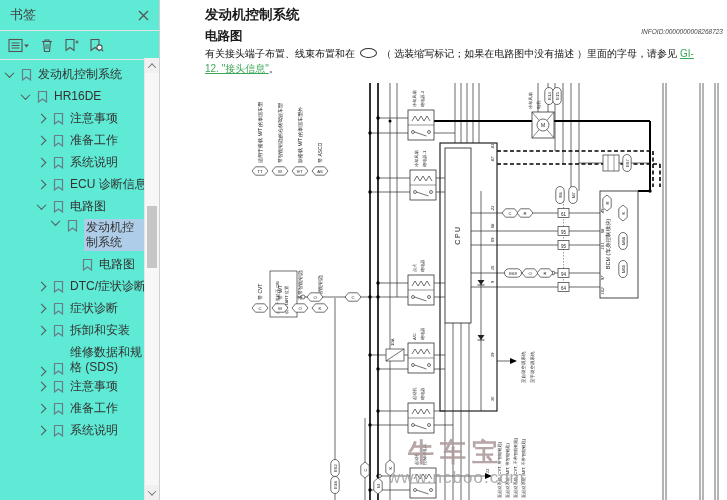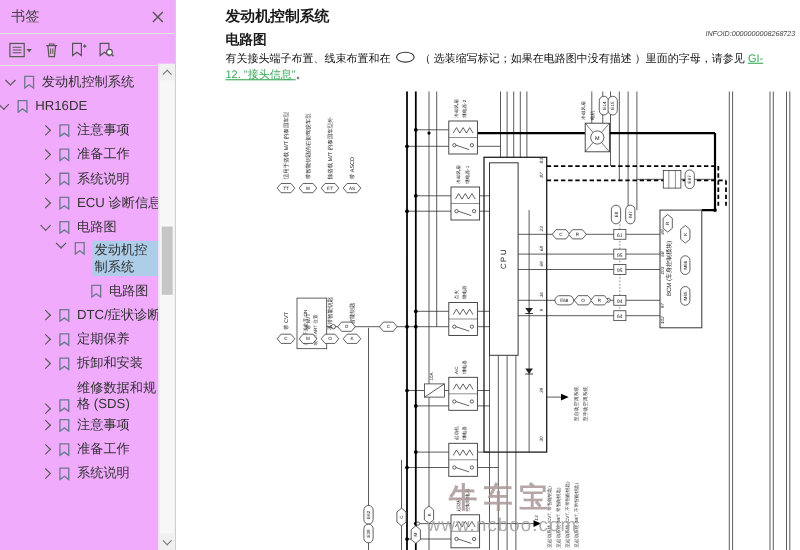--- a/index.html
+++ b/index.html
@@ -1,19 +1,19 @@
 <!DOCTYPE html>
 <html><head>
 <meta charset="utf-8">
 <style>
   html,body{margin:0;padding:0;}
   body{width:727px;height:500px;overflow:hidden;position:relative;background:#fff;
        font-family:"Liberation Sans","DejaVu Sans",sans-serif;color:#333;}
   
-  .sidebar{position:absolute;left:0;top:0;width:160px;height:500px;background:#f0abfc;
+  .sidebar{position:absolute;left:0;top:0;width:160px;height:500px;background:#5eead4;
            border-right:1px solid #cfcfcf;box-sizing:border-box;}
   .sb-head{height:30px;display:flex;align-items:center;justify-content:space-between;
            padding:0 10px;border-bottom:1px solid #e2e2e2;}
   .sb-title{font-size:13px;color:#444;}
   .iconbtn{display:flex;align-items:center;justify-content:center;cursor:default;}
   .sb-tools{height:28px;display:flex;align-items:center;gap:10px;padding:0 8px;
             border-bottom:1px solid #e2e2e2;}
   .tree{position:absolute;top:58px;left:0;right:15px;bottom:0;overflow:hidden;padding-top:5px;}
   .trow{display:flex;align-items:center;height:22px;font-size:12px;color:#333;}
   .trow.tall{height:34px;align-items:flex-start;padding-top:2px;}
@@ -21,21 +21,21 @@
   .chev{width:6px;height:6px;border-right:1.3px solid #555;border-bottom:1.3px solid #555;
         display:inline-block;flex:none;margin-right:8px;}
   .chev.down{transform:rotate(45deg) translate(-1px,-1px);}
   .chev.right{transform:rotate(-45deg);}
   .chev.none{border:none;}
   .bm{flex:none;margin-right:6px;}
   .lbl{white-space:nowrap;}
   .lbl.sel{white-space:normal;display:block;width:80px;line-height:1.25;
            background:#aecde8;padding:1px 2px;}
   .lbl.w2{white-space:normal;display:block;width:94px;line-height:1.25;}
-  .lv0{padding-left:6px}.lv1{}.lv2{padding-left:38px}
+  .lv0{padding-left:6px}.lv1{padding-left:22px}.lv2{padding-left:38px}
   .lv3{padding-left:52px}.lv4{padding-left:68px}
   
   .sb-scroll{position:absolute;top:58px;right:0;width:15px;bottom:0;background:#f7f7f7;
              border-left:1px solid #e6e6e6;box-sizing:border-box;}
   .sb-arrow{position:absolute;left:0;width:100%;height:15px;display:flex;align-items:center;
             justify-content:center;background:#f0f0f0;}
   .sb-arrow.up{top:0}.sb-arrow.down{bottom:0}
   .sb-thumb{position:absolute;left:2px;right:2px;top:148px;height:62px;background:#c6c6c6;}
   .mini{width:5px;height:5px;border-right:1.1px solid #777;border-bottom:1.1px solid #777;display:block;}
   .mini.u{transform:rotate(-135deg) translate(-1px,-1px);} .mini.d{transform:rotate(45deg) translate(-1px,-1px);}
@@ -205,21 +205,21 @@
       <svg class="bm" width="11" height="13">
           <use href="#bmshape"></use>
         </svg>
       <span class="lbl">DTC/症状诊断</span>
     </div>
     <div class="trow lv2">
       <span class="chev right"></span>
       <svg class="bm" width="11" height="13">
           <use href="#bmshape"></use>
         </svg>
-      <span class="lbl">定期保养</span>
+      <span class="lbl">症状诊断</span>
     </div>
     <div class="trow lv2">
       <span class="chev right"></span>
       <svg class="bm" width="11" height="13">
           <use href="#bmshape"></use>
         </svg>
       <span class="lbl">拆卸和安装</span>
     </div>
     <div class="trow wrap2 lv2">
       <span class="chev right"></span>

